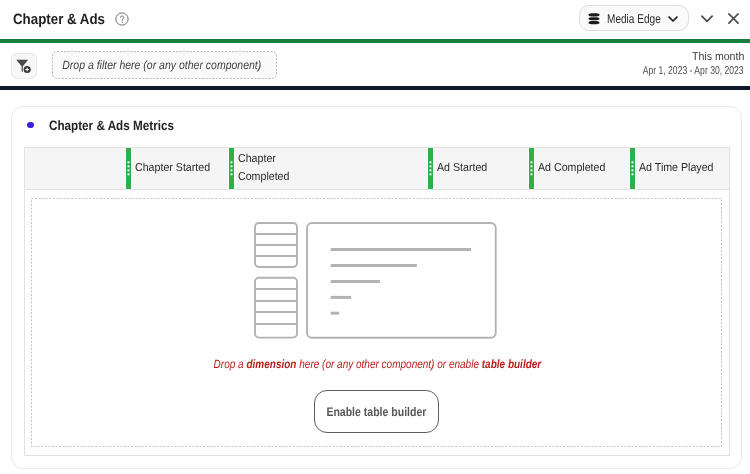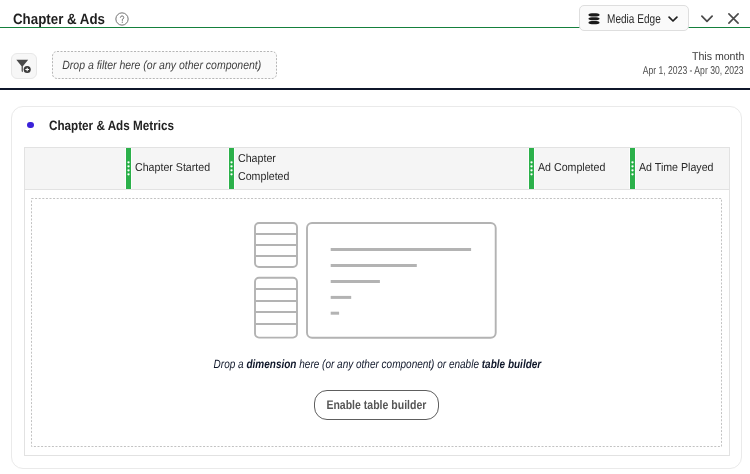--- a/index.html
+++ b/index.html
@@ -1,37 +1,37 @@
 <!DOCTYPE html>
 <html><head>
 <meta charset="utf-8">
 <style>
   html,body{margin:0;padding:0;}
   body{width:750px;height:474px;background:#ffffff;
        font-family:"Liberation Sans",sans-serif;overflow:hidden;position:relative;
        -webkit-font-smoothing:antialiased;text-rendering:geometricPrecision;}
 
   
-  .topbar{position:absolute;left:0;top:0;width:750px;height:28px;
-          border-bottom:1px solid #15803d;box-sizing:border-box;}
+  .topbar{position:absolute;left:0;top:0;width:750px;height:43px;
+          border-bottom:4px solid #15803d;box-sizing:border-box;}
   .page-title{position:absolute;left:12.6px;top:10.8px;font-size:15px;font-weight:bold;
               color:#1f1f1f;transform:scaleX(0.888);transform-origin:0 0;white-space:nowrap;}
   .help-icon{position:absolute;left:114.7px;top:12.4px;width:14px;height:14px;line-height:0;}
   .media-btn{position:absolute;left:579px;top:5px;height:26px;width:110px;
-             border:1px solid #dedede;border-radius:5px;background:#fafafa;box-sizing:border-box;}
+             border:1px solid #dedede;border-radius:10px;background:#fafafa;box-sizing:border-box;}
   .media-btn .db{position:absolute;left:8px;top:7px;width:12px;height:13px;display:block;line-height:0;}
   .media-btn .lbl{position:absolute;left:27px;top:6px;font-size:12.6px;color:#2c2c2c;
                   white-space:nowrap;transform:scaleX(0.80);transform-origin:0 0;}
   .media-btn .chev{position:absolute;left:88px;top:9px;width:10px;height:8px;display:block;line-height:0;}
   .hdr-chev{position:absolute;left:701px;top:15px;width:12px;height:8px;line-height:0;}
   .hdr-close{position:absolute;left:728px;top:13px;width:11px;height:11px;line-height:0;}
 
   
   .filterbar{position:absolute;left:0;top:41px;width:750px;height:49px;
-             border-bottom:2px solid #0f172a;box-sizing:border-box;}
+             border-bottom:4px solid #0f172a;box-sizing:border-box;}
   .filter-btn{position:absolute;left:11px;top:12px;width:26px;height:26px;
               border:1px solid #e8e8e8;border-radius:6px;background:#f7f7f7;box-sizing:border-box;}
   .filter-btn svg{position:absolute;left:4px;top:5px;display:block;}
   .dropzone{position:absolute;left:52px;top:10px;width:225px;height:28px;
             border-radius:5px;box-sizing:border-box;background:#fafafa;
             display:flex;align-items:center;justify-content:center;}
   .dropzone>svg.dash{position:absolute;left:0;top:0;display:block;}
   .dropzone span{font-size:12px;font-style:italic;color:#3f3f3f;white-space:nowrap;
                  display:inline-block;transform:scaleX(0.875) translateX(-3.4px);}
   .date-label{position:absolute;right:6px;top:10px;font-size:11.4px;color:#3a3a3a;
@@ -57,24 +57,24 @@
   .th .grip svg{position:absolute;left:0;top:0;display:block;}
   .th .capwrap{position:absolute;left:8px;top:0;height:41px;width:88px;display:flex;align-items:center;}
   .th .cap{font-size:11.5px;color:#2a2a2a;line-height:17.5px;
            transform:scaleX(0.925);transform-origin:0 0;width:95px;}
 
   .dropbig{position:absolute;left:6px;top:50px;width:691px;height:249px;box-sizing:border-box;}
   .dropbig>svg.dash{position:absolute;left:0;top:0;display:block;}
 
   .illus{position:absolute;left:223.2px;top:24.4px;line-height:0;}
   .droptext{position:absolute;left:0;right:-1px;top:159px;text-align:center;font-size:12px;
-            font-style:italic;color:#0f172a;white-space:nowrap;}
+            font-style:italic;color:#b91c1c;white-space:nowrap;}
   .droptext>span.inner{display:inline-block;transform:scaleX(0.834);}
   .droptext b{font-weight:bold;}
-  .tb-btn{position:absolute;left:283.1px;top:192.1px;width:125.4px;height:30px;
+  .tb-btn{position:absolute;left:283.1px;top:192.1px;width:125.4px;height:43px;
           border:1.2px solid #5e5e5e;border-radius:13px;box-sizing:border-box;background:#fff;
           display:flex;align-items:center;justify-content:center;}
   .tb-btn span{font-size:12.5px;font-weight:bold;color:#565656;white-space:nowrap;
                display:inline-block;transform:scaleX(0.842);}
 </style>
 </head>
 <body>
 
 <div class="topbar">
   <div class="page-title">Chapter &amp; Ads</div>
@@ -157,20 +157,33 @@
           <div class="grip" style="background: rgb(43, 176, 74);">
             <svg width="5" height="41" viewBox="0 0 5 41">
               <circle cx="2.5" cy="14.3" r="1.15" fill="#ffffff"></circle>
               <circle cx="2.5" cy="18.3" r="1.15" fill="#ffffff"></circle>
               <circle cx="2.5" cy="22.3" r="1.15" fill="#ffffff"></circle>
               <circle cx="2.5" cy="26.3" r="1.15" fill="#ffffff"></circle>
             </svg>
           </div>
           <div class="capwrap">
             <div class="cap">Chapter Completed</div>
+          </div>
+        </div>
+        <div class="th" style="left: 403.22px; width: 100.68px;">
+          <div class="grip" style="background: rgb(43, 176, 74);">
+            <svg width="5" height="41" viewBox="0 0 5 41">
+              <circle cx="2.5" cy="14.3" r="1.15" fill="#ffffff"></circle>
+              <circle cx="2.5" cy="18.3" r="1.15" fill="#ffffff"></circle>
+              <circle cx="2.5" cy="22.3" r="1.15" fill="#ffffff"></circle>
+              <circle cx="2.5" cy="26.3" r="1.15" fill="#ffffff"></circle>
+            </svg>
+          </div>
+          <div class="capwrap">
+            <div class="cap">Ad Started</div>
           </div>
         </div>
         <div class="th" style="left: 503.9px; width: 100.68px;">
           <div class="grip" style="background: rgb(43, 176, 74);">
             <svg width="5" height="41" viewBox="0 0 5 41">
               <circle cx="2.5" cy="14.3" r="1.15" fill="#ffffff"></circle>
               <circle cx="2.5" cy="18.3" r="1.15" fill="#ffffff"></circle>
               <circle cx="2.5" cy="22.3" r="1.15" fill="#ffffff"></circle>
               <circle cx="2.5" cy="26.3" r="1.15" fill="#ffffff"></circle>
             </svg>

